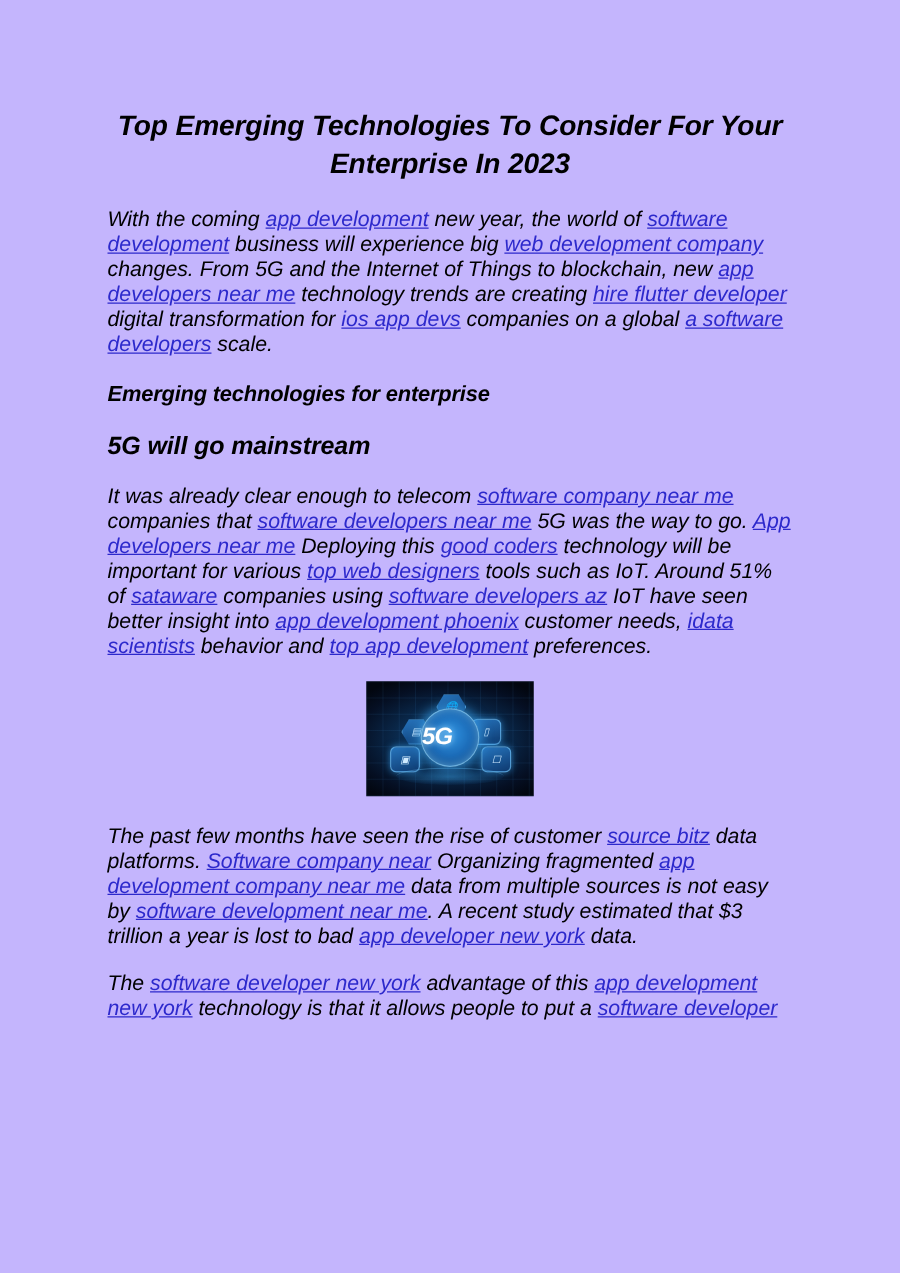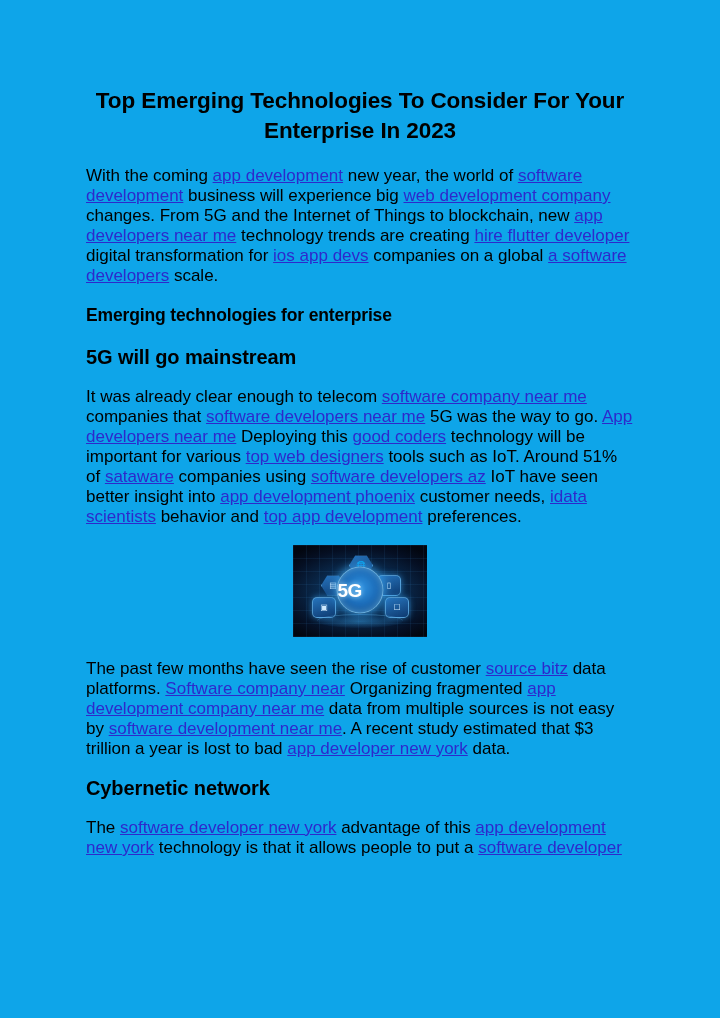--- a/index.html
+++ b/index.html
@@ -13,23 +13,24 @@
     height: 1018px;
     font-family: "Liberation Sans", sans-serif;
     color: #000000;
     -webkit-font-smoothing: antialiased;
   }
 
   .page {
     position: relative;
     width: 720px;
     height: 1018px;
-    background: #0ea5e9;
+    background: #c4b5fd;
     box-sizing: border-box;
     overflow: hidden;
+    font-style: italic;
   }
 
   .content {
     position: absolute;
     left: 86px;
     top: 86px;
     width: 548px;
   }
 
   .doc-title {
@@ -185,18 +186,17 @@
         <div class="fig-base"></div>
         <div class="fig-core">
           <span class="fig-core-label">5G</span>
         </div>
       </div>
     </div>
 
 
     <p class="body-text"><span>The past few months have seen the rise of customer </span><a class="doc-link">source bitz</a><span> data platforms. </span><a class="doc-link">Software company near</a><span> Organizing fragmented </span><a class="doc-link">app development company near me</a><span> data from multiple sources is not easy by </span><a class="doc-link">software development near me</a><span>. A recent study estimated that $3 trillion a year is lost to bad </span><a class="doc-link">app developer new york</a><span> data.</span></p>
 
-    <h3 class="sub-heading">Cybernetic network</h3>
 
     <p class="body-text"><span>The </span><a class="doc-link">software developer new york</a><span> advantage of this </span><a class="doc-link">app development new york</a><span> technology is that it allows people to put a </span><a class="doc-link">software developer</a></p>
 
   </div>
 </div>
 
 </body></html>

